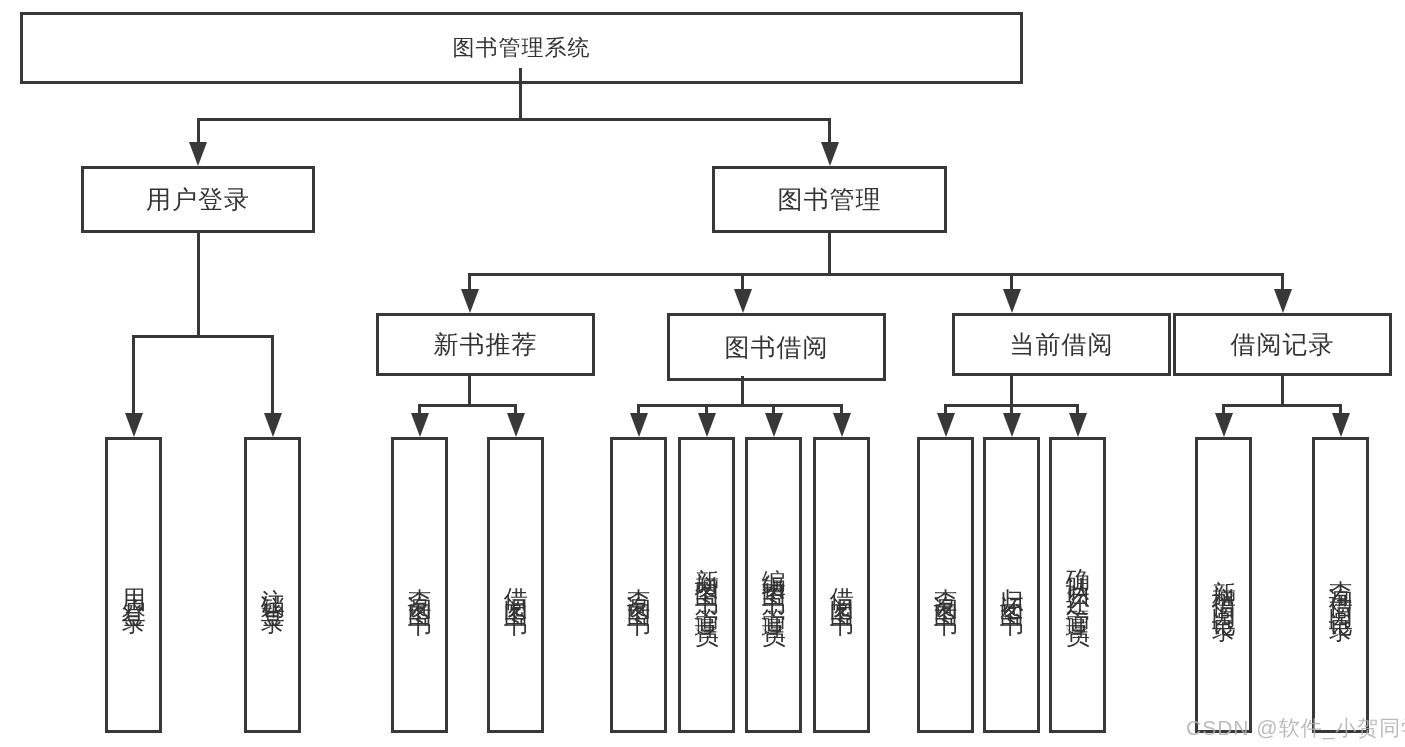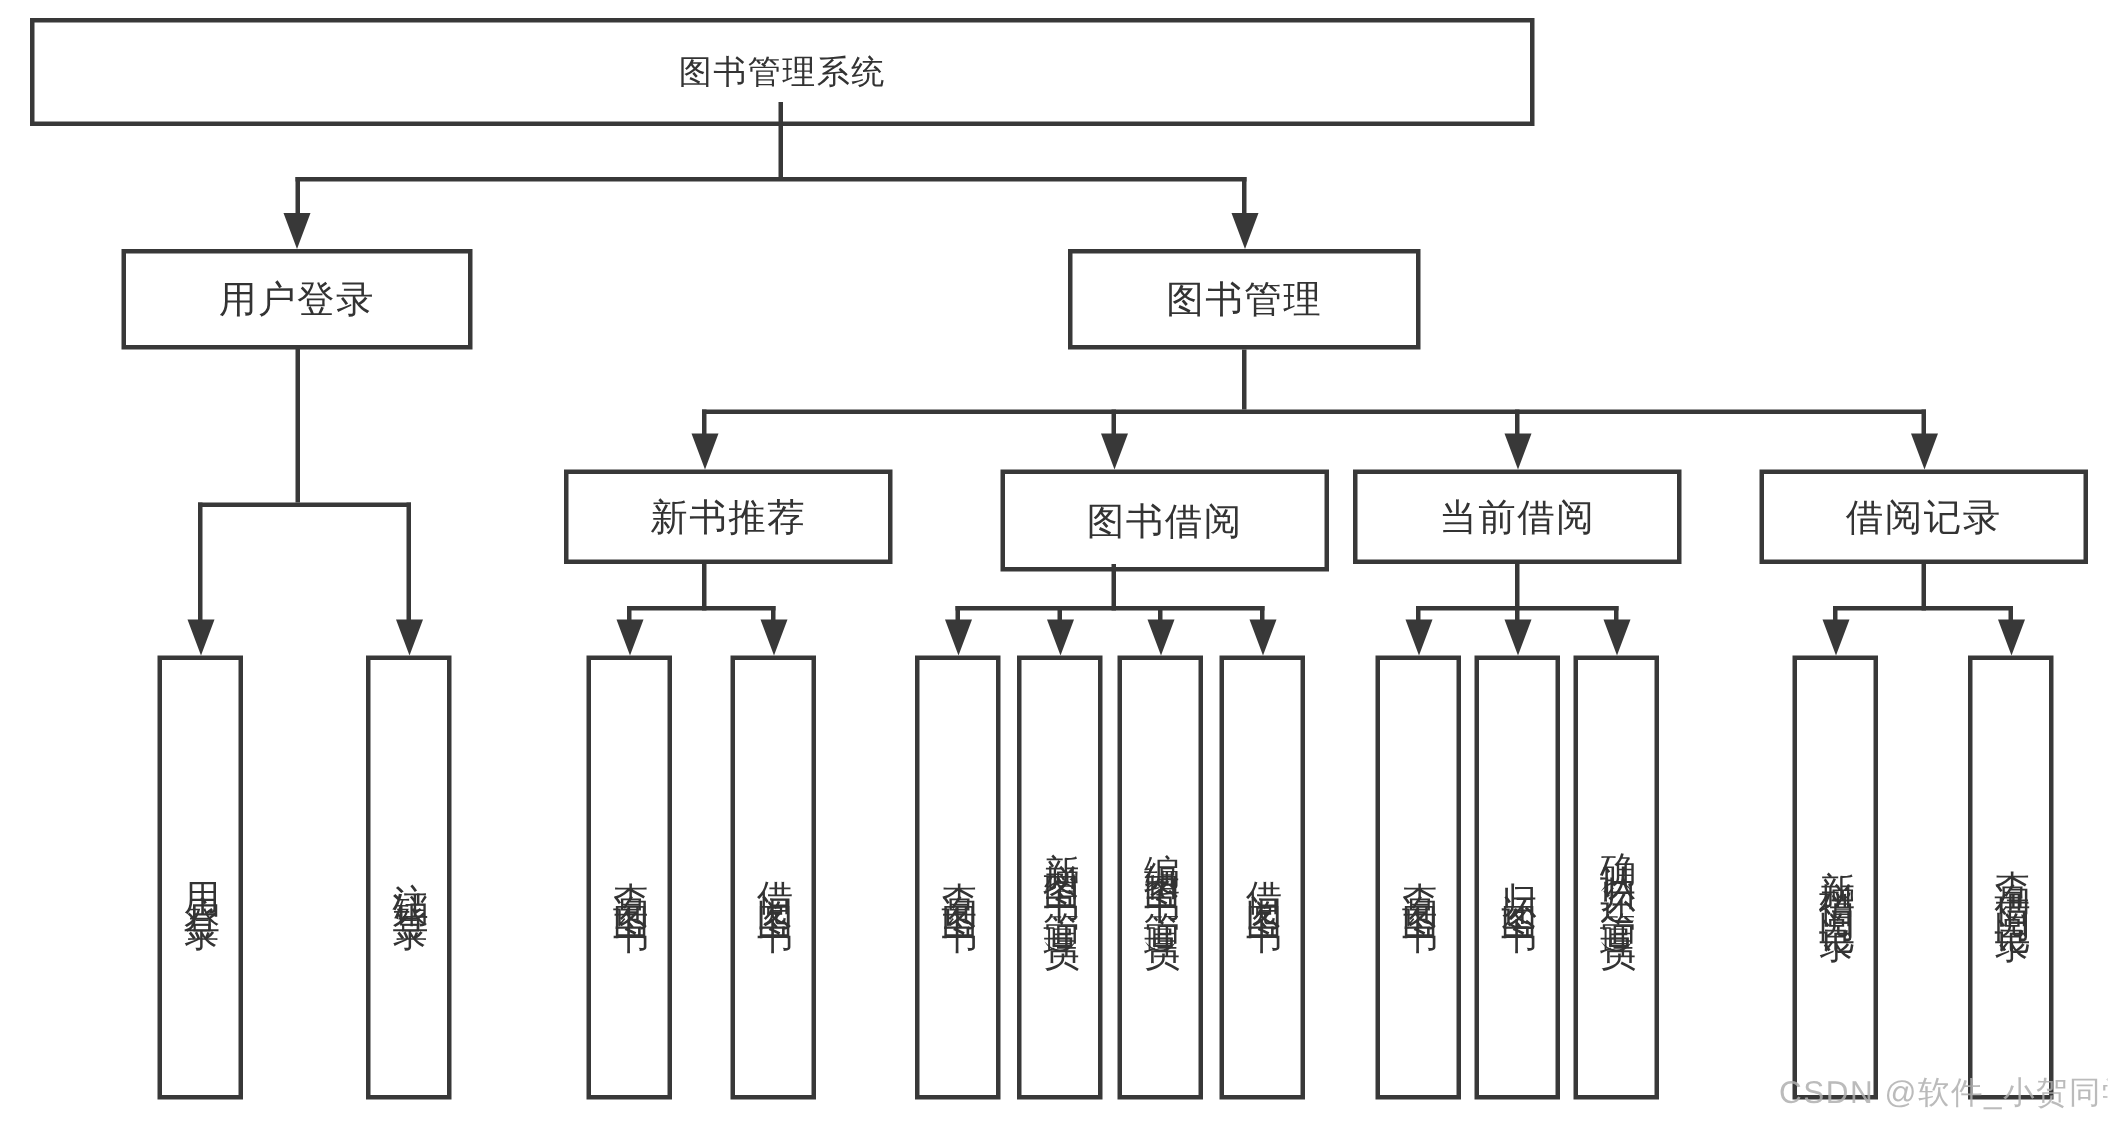--- a/index.html
+++ b/index.html
@@ -71,21 +71,21 @@
 
 <div class="canvas">
 
   <div class="node root" style="left:20px;top:12px;width:1003px;height:72px">图书管理系统</div>
 
   <div class="node" style="left:81px;top:166px;width:234px;height:67px">用户登录</div>
   <div class="node" style="left:712px;top:166px;width:235px;height:67px">图书管理</div>
 
   <div class="node" style="left:376px;top:313px;width:219px;height:63px">新书推荐</div>
   <div class="node" style="left:667px;top:313px;width:219px;height:68px">图书借阅</div>
-  <div class="node" style="left:902px;top:313px;width:219px;height:63px">当前借阅</div>
+  <div class="node" style="left:952px;top:313px;width:219px;height:63px">当前借阅</div>
   <div class="node" style="left:1173px;top:313px;width:219px;height:63px">借阅记录</div>
 
   <div class="leaf" style="left:105px">
     <span>用户登录</span>
     </div>
   <div class="leaf" style="left:244px">
     <span>注销登录</span>
     </div>
   <div class="leaf" style="left:391px">
     <span>查询图书</span>

